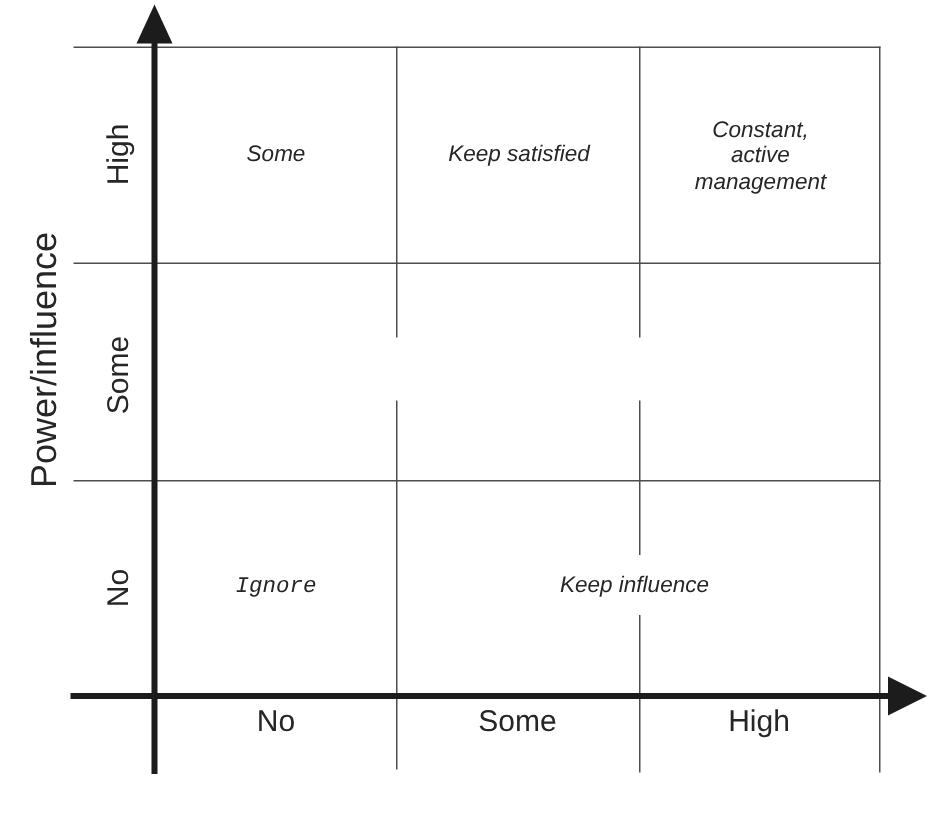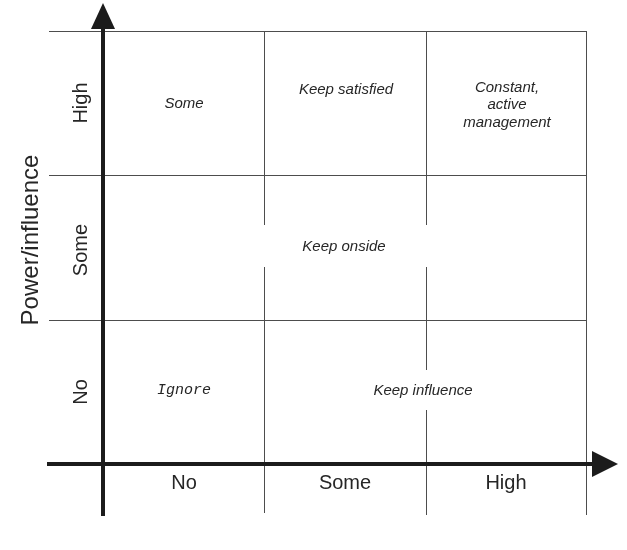--- a/index.html
+++ b/index.html
@@ -45,21 +45,20 @@
   <div class="txt rot axis-title" style="left:30px;top:240px;">Power/influence</div>
   <div class="txt rot tick" style="left:80px;top:103px;">High</div>
   <div class="txt rot tick" style="left:80px;top:250px;">Some</div>
   <div class="txt rot tick" style="left:80px;top:392px;">No</div>
 
   <div class="txt tick" style="left:184px;top:482px;">No</div>
   <div class="txt tick" style="left:345px;top:482px;">Some</div>
   <div class="txt tick" style="left:506px;top:482px;">High</div>
 
   <div class="txt cell" style="left:184px;top:103px;">Some</div>
-  <div class="txt cell" style="left:346px;top:89px;">Keep satisfied</div>
+  <div class="txt cell" style="left:346px;top:103px;">Keep satisfied</div>
   <div class="txt cell multiline" style="left:507px;top:104px;">Constant,
 active
 management</div>
-  <div class="txt cell" style="left:344px;top:246px;">Keep onside</div>
   <div class="txt cell" style="left:184px;top:391px;font-family:Liberation Mono, monospace;">Ignore</div>
   <div class="txt cell" style="left:423px;top:390px;">Keep influence</div>
 
 </div>
 
 </body></html>

